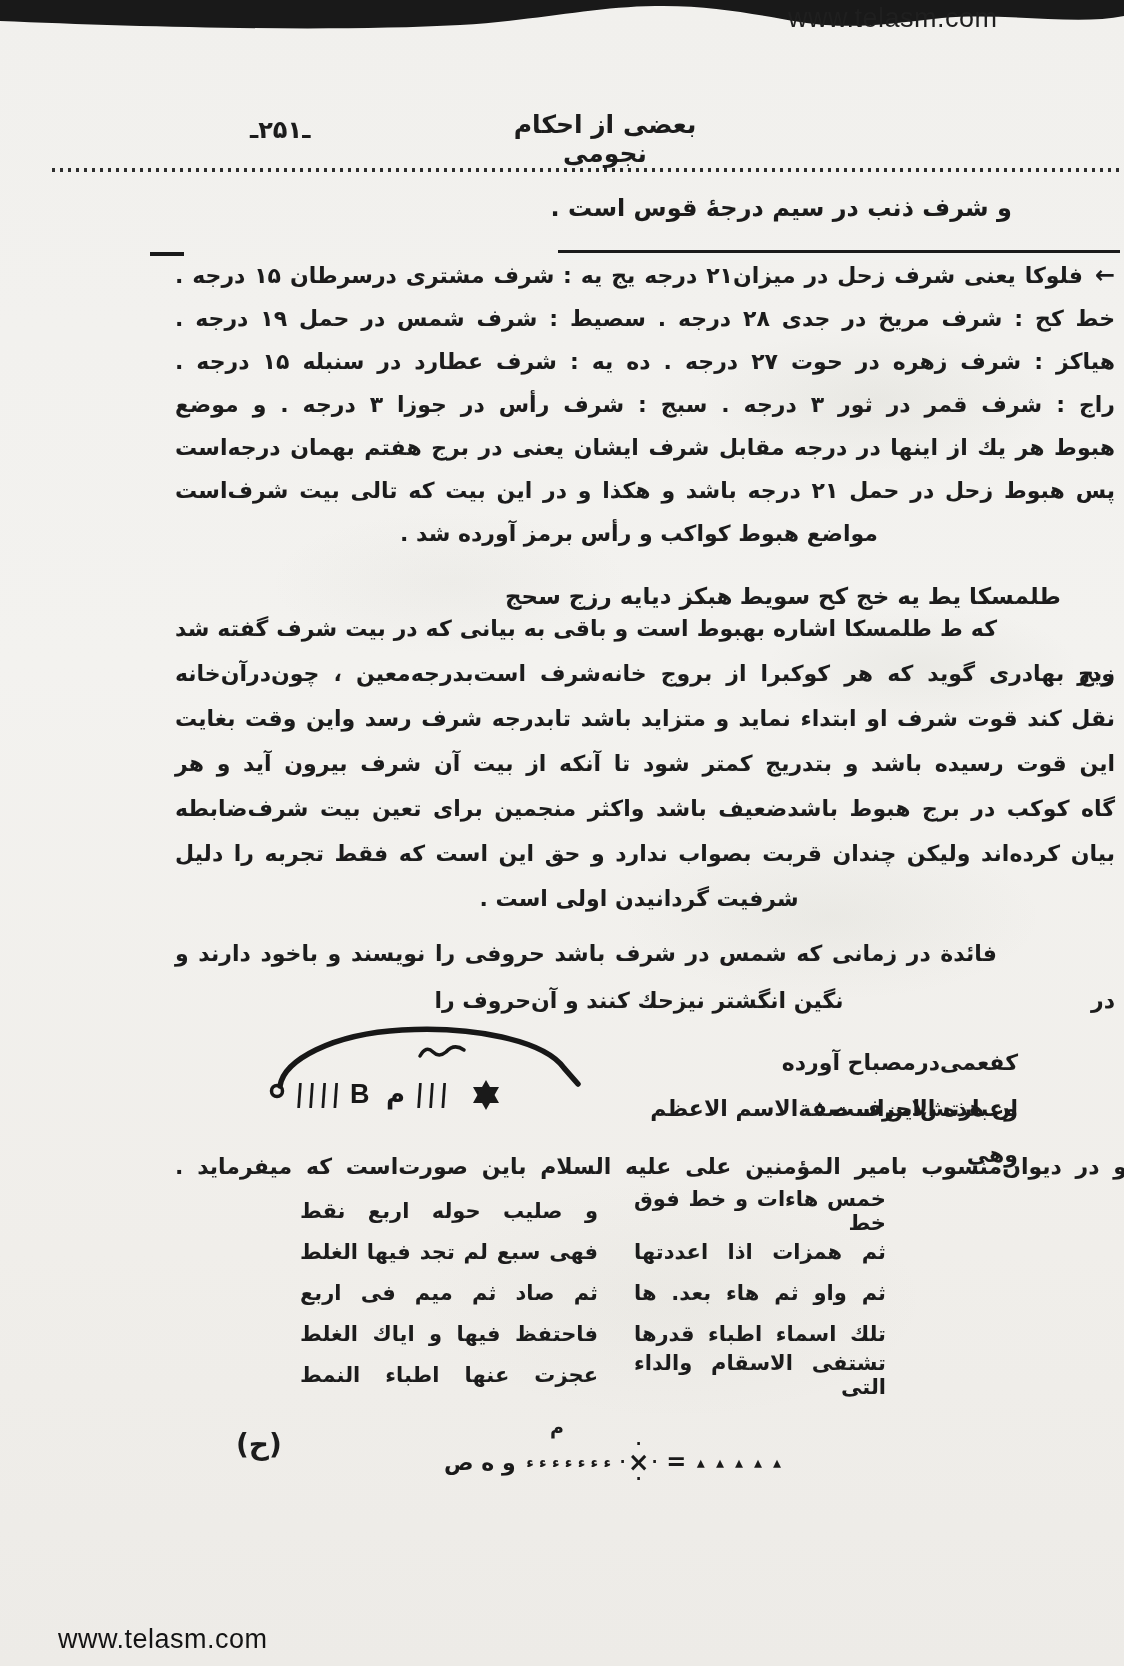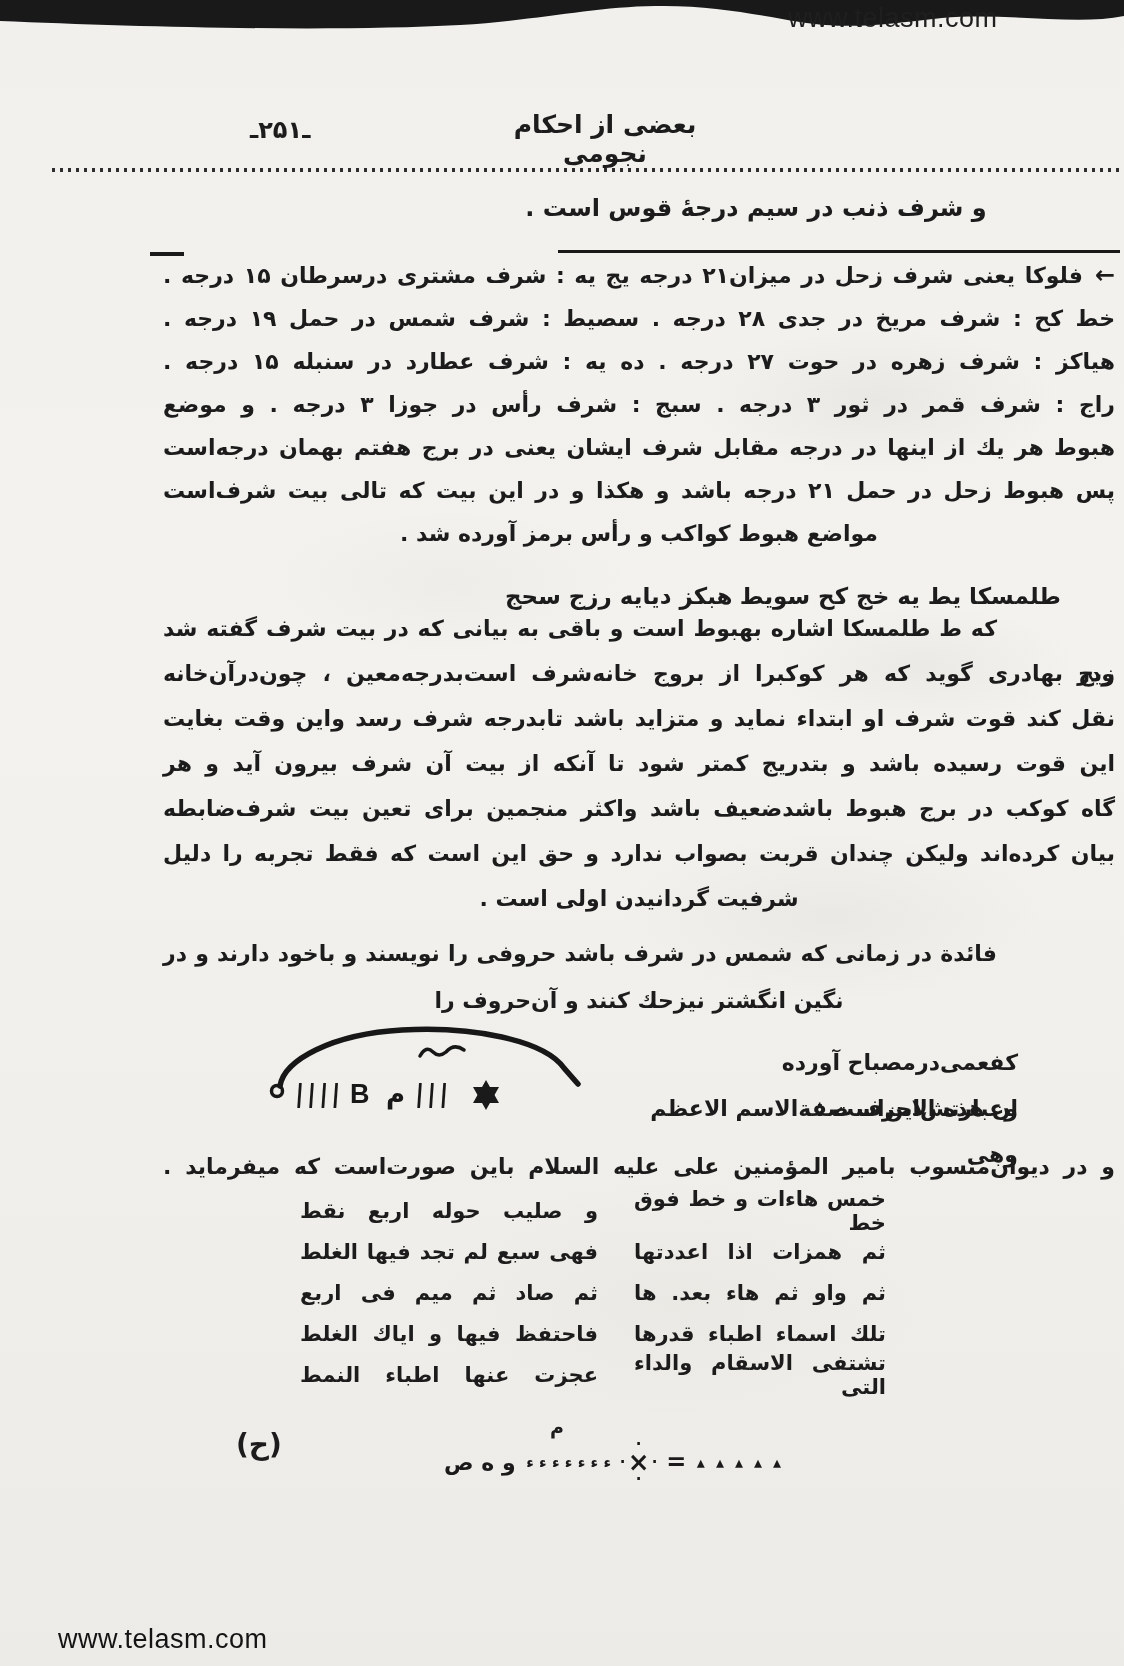--- a/index.html
+++ b/index.html
@@ -19,30 +19,30 @@
   .latin{font-family:"Liberation Sans","DejaVu Sans",sans-serif;}
 
   .wm-top{left:788px;top:3px;font-size:27px;color:#1f1f1f;letter-spacing:.5px;}
   .wm-bottom{left:58px;top:1624px;font-size:27px;color:#141414;letter-spacing:.5px;}
 
   .title{left:480px;top:110px;width:250px;text-align:center;font-size:25px;}
   .pagenum{left:218px;top:116px;font-size:24px;letter-spacing:1px;margin-left:32px;}
 
   .dotted-rule{left:52px;top:168px;width:1072px;height:4px;
     background:repeating-linear-gradient(90deg,#2e2e2e 0 3px,transparent 3px 8px);}
-  .heading{left:500px;top:194px;width:512px;font-size:24px;text-align:center;}
+  .heading{left:500px;top:194px;width:512px;font-size:24px;text-align:right;}
   .underline{left:558px;top:250px;width:562px;height:3px;background:#1a1a1a;}
   .straydash{left:150px;top:252px;width:34px;height:4px;background:#1a1a1a;}
 
   .para{position:absolute;left:163px;width:952px;}
   .ln{display:block;font-size:22px;}
   .p1 .ln{height:43px;line-height:43px;}
   .p2 .ln{height:45px;line-height:45px;}
   .p3 .ln{height:47px;line-height:47px;}
-  .jl{text-align:justify;text-align-last:justify;text-justify:inter-word;}
+  .jl{text-align:justify;text-align-last:justify;text-justify:inter-word;margin-left:12px;}
   .rl{text-align:center;}
   .ind{text-indent:118px;}
   .arrow{font-weight:bold;margin-left:12px;font-size:24px;}
 
   .verse{left:505px;top:576px;width:556px;display:flex;justify-content:space-between;
     font-size:23px;height:40px;line-height:40px;}
 
   .figcap{left:640px;top:1040px;width:378px;text-align:right;}
   .figcap .ln{height:46px;line-height:46px;}
 

